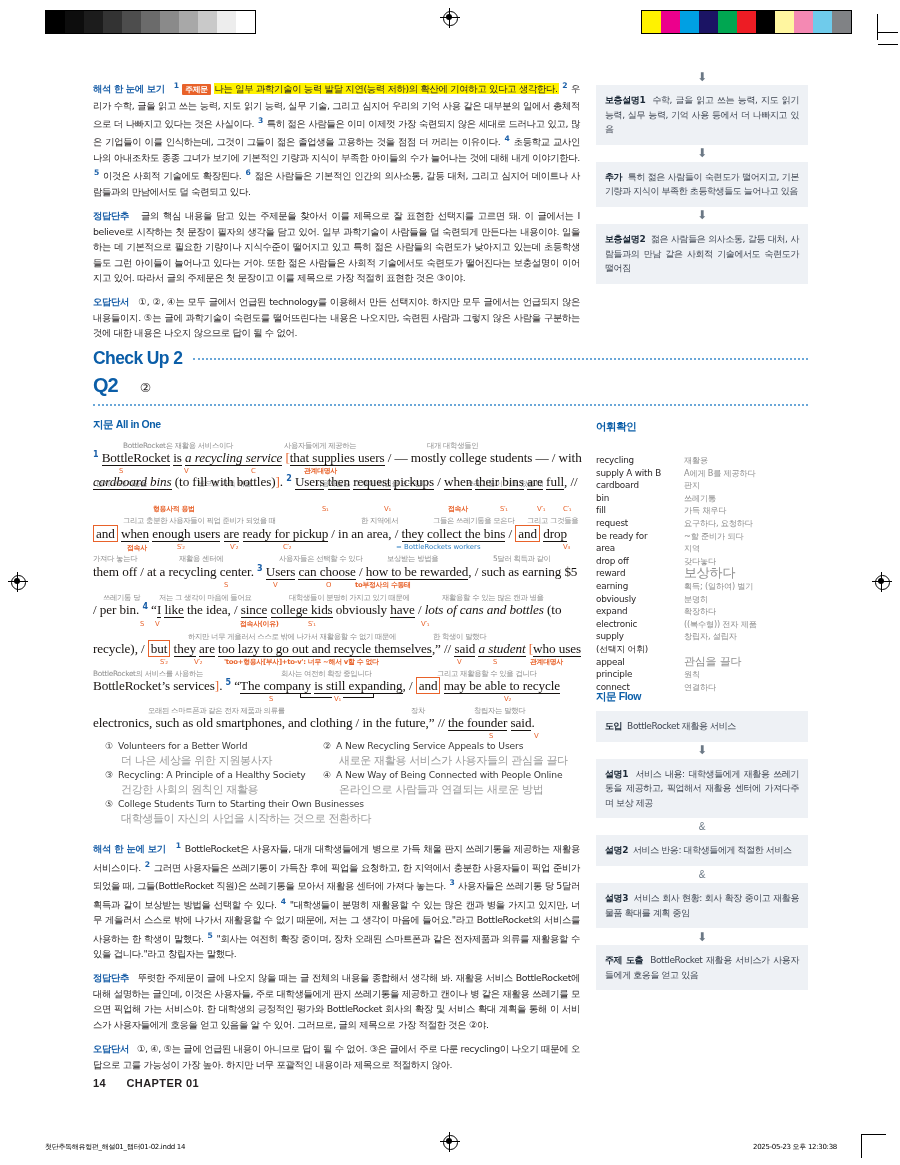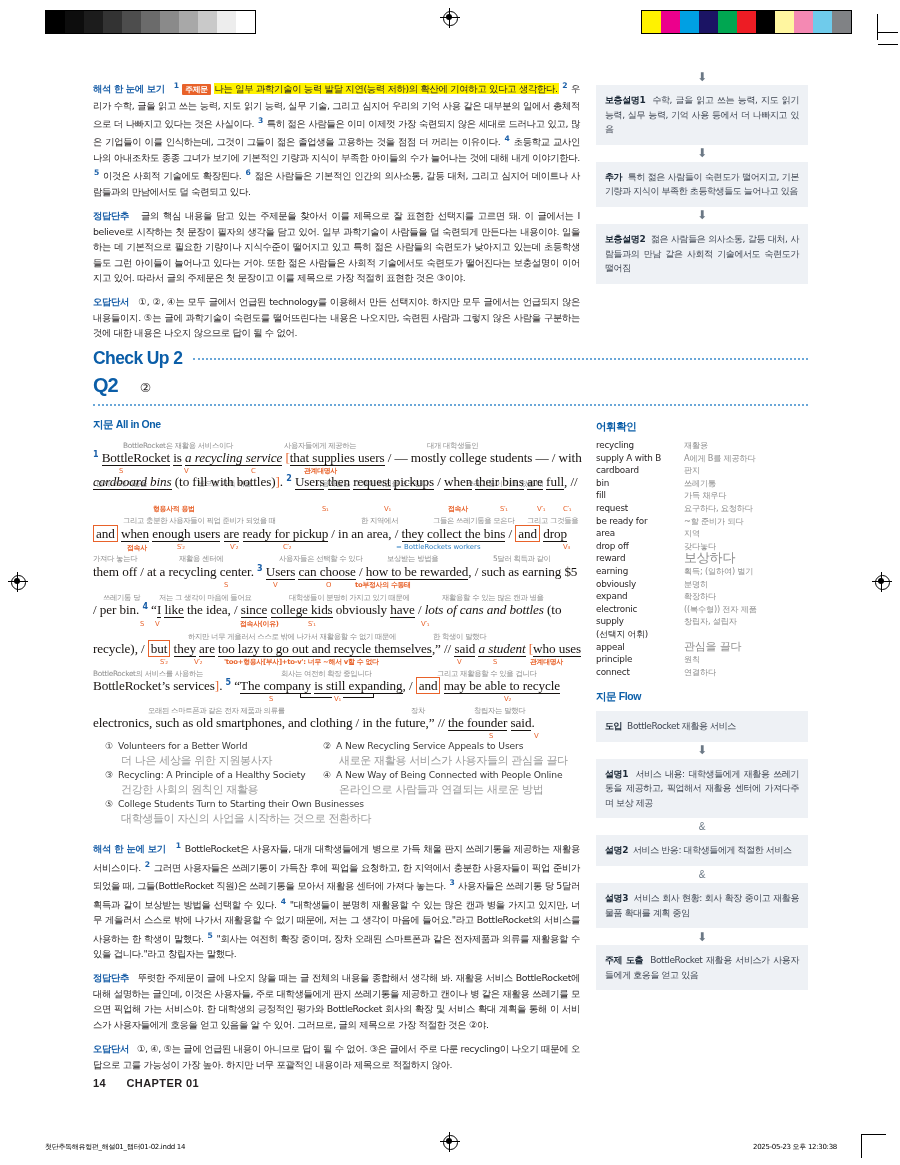--- a/index.html
+++ b/index.html
@@ -357,21 +357,21 @@
     </div>
 
     <div class="para block">
       <span class="hae-label">오답단서</span>&nbsp;&nbsp;
       <span>①, ④, ⑤는 글에 언급된 내용이 아니므로 답이 될 수 없어. ③은 글에서 주로 다룬 recycling이 나오기 때문에 오답으로 고를 가능성이 가장 높아. 하지만 너무 포괄적인 내용이라 제목으로 적절하지 않아.</span>
     </div>
   </div>
 
   <div style="position:absolute;left:596px;top:420px;width:215px;">
     <div class="jimun-h">어휘확인</div>
-    <div id="vocab-list" style="margin-top:5px;">
+    <div id="vocab-list" style="margin-top:20px;">
         <div style="display: flex; font-size: 8.8px; line-height: 12.6px; letter-spacing: -0.2px; font-family: &quot;DejaVu Sans&quot;, &quot;Liberation Sans&quot;, sans-serif;">
           <div style="width: 88px; color: rgb(35, 31, 32); flex: 0 0 88px;">recycling</div>
           <div style="color: rgb(141, 141, 141); flex: 1 1 0%; font-size: 8.2px;">재활용</div>
         </div>
         <div style="display: flex; font-size: 8.8px; line-height: 12.6px; letter-spacing: -0.2px; font-family: &quot;DejaVu Sans&quot;, &quot;Liberation Sans&quot;, sans-serif;">
           <div style="width: 88px; color: rgb(35, 31, 32); flex: 0 0 88px;">supply A with B</div>
           <div style="color: rgb(141, 141, 141); flex: 1 1 0%; font-size: 8.2px;">A에게 B를 제공하다</div>
         </div>
         <div style="display: flex; font-size: 8.8px; line-height: 12.6px; letter-spacing: -0.2px; font-family: &quot;DejaVu Sans&quot;, &quot;Liberation Sans&quot;, sans-serif;">
           <div style="width: 88px; color: rgb(35, 31, 32); flex: 0 0 88px;">cardboard</div>

